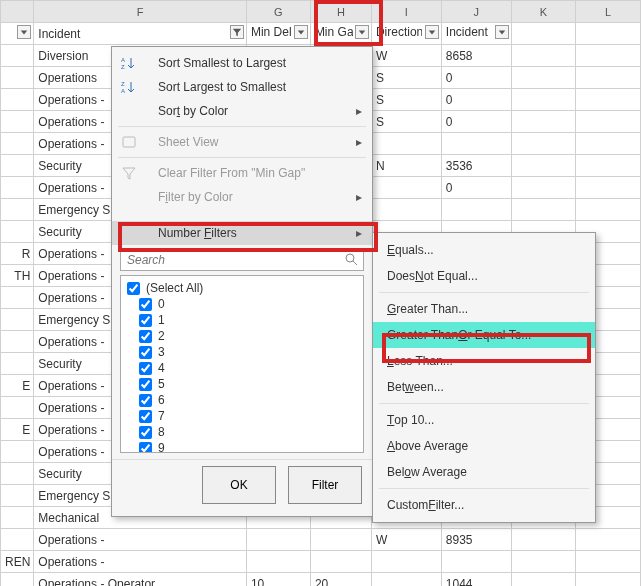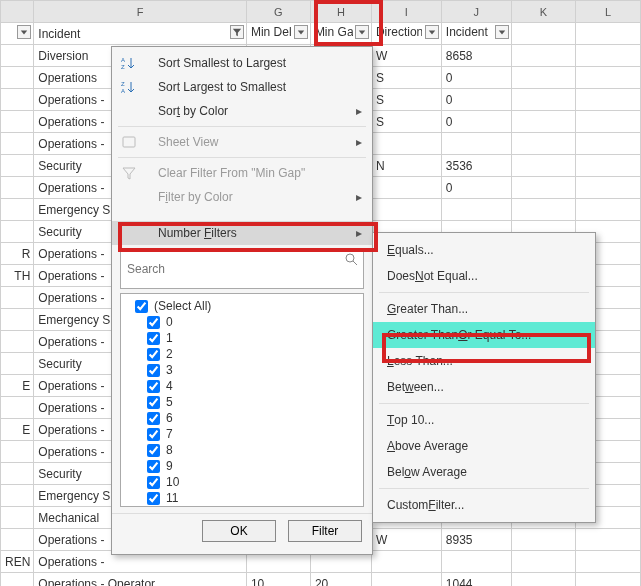--- a/index.html
+++ b/index.html
@@ -60,49 +60,49 @@
   .menu .sep { height: 1px; background: #ddd; margin: 3px 6px; }
   .menu .iconbox { width: 18px; display:flex; align-items:center; justify-content:center; }
   .menu .iconbox svg { width:16px; height:16px; }
   .menu .label { flex: 1; }
   .menu .row.hover { background: #d8d8d8; margin-top: 12px; }
 
   .searchbox {
     margin: 4px 8px; position: relative;
   }
   .searchbox input {
-    width: 100%; height: 40px;
+    width: 100%; height: 22px;
     border: 1px solid #aaa; padding: 2px 22px 2px 6px;
-    font-size: 12px; color: #888;
+    font-size: 12px; font-style: italic; color: #888;
     background: #fff;
   }
   .searchbox .mag {
     position: absolute; right: 4px; top: 3px; width:16px; height:16px;
     display:flex; align-items:center; justify-content:center;
   }
   .listbox {
     margin: 2px 8px 6px 8px;
     border: 1px solid #aaa;
     background: #fff;
-    height: 214px;
+    height: 178px;
     overflow-y: scroll;
-    padding: 4px 12px;
+    padding: 4px 4px;
   }
   .listbox .itm {
     display:flex; align-items:center; gap:6px;
     padding: 1px 2px 1px 14px; font-size: 12px;
   }
   .listbox .itm.selectall { padding-left: 2px; }
   .listbox input[type=checkbox]{ width:13px; height:13px; }
   .btnrow {
     display:flex; justify-content:flex-end; gap:12px;
     padding: 6px 10px 8px; border-top: 1px solid #ddd;
   }
   .btnrow button {
-    width: 74px; height: 22px;
+    width: 74px; height: 38px;
     border: 1px solid #888; background: #f0f0f0;
     font-size: 12px;
   }
 
   
   .submenu {
     position: absolute;
     left: 372px; top: 232px;
     width: 224px;
     border: 1px solid #999;

